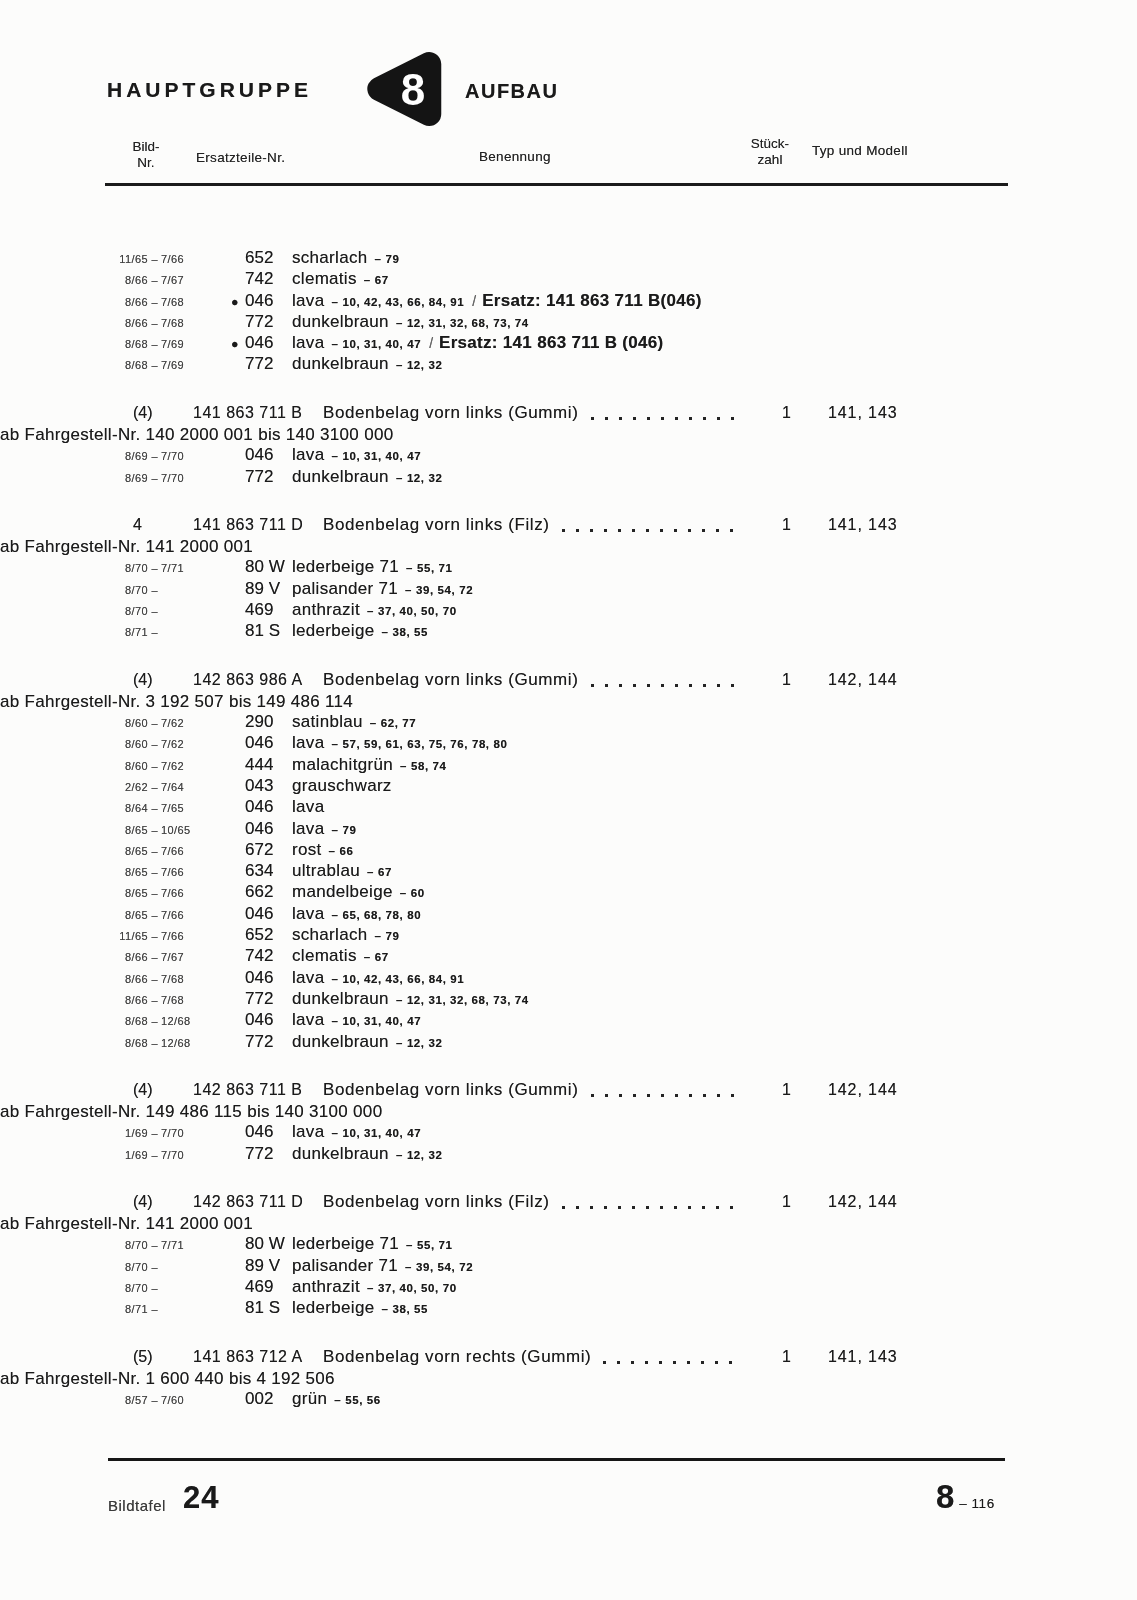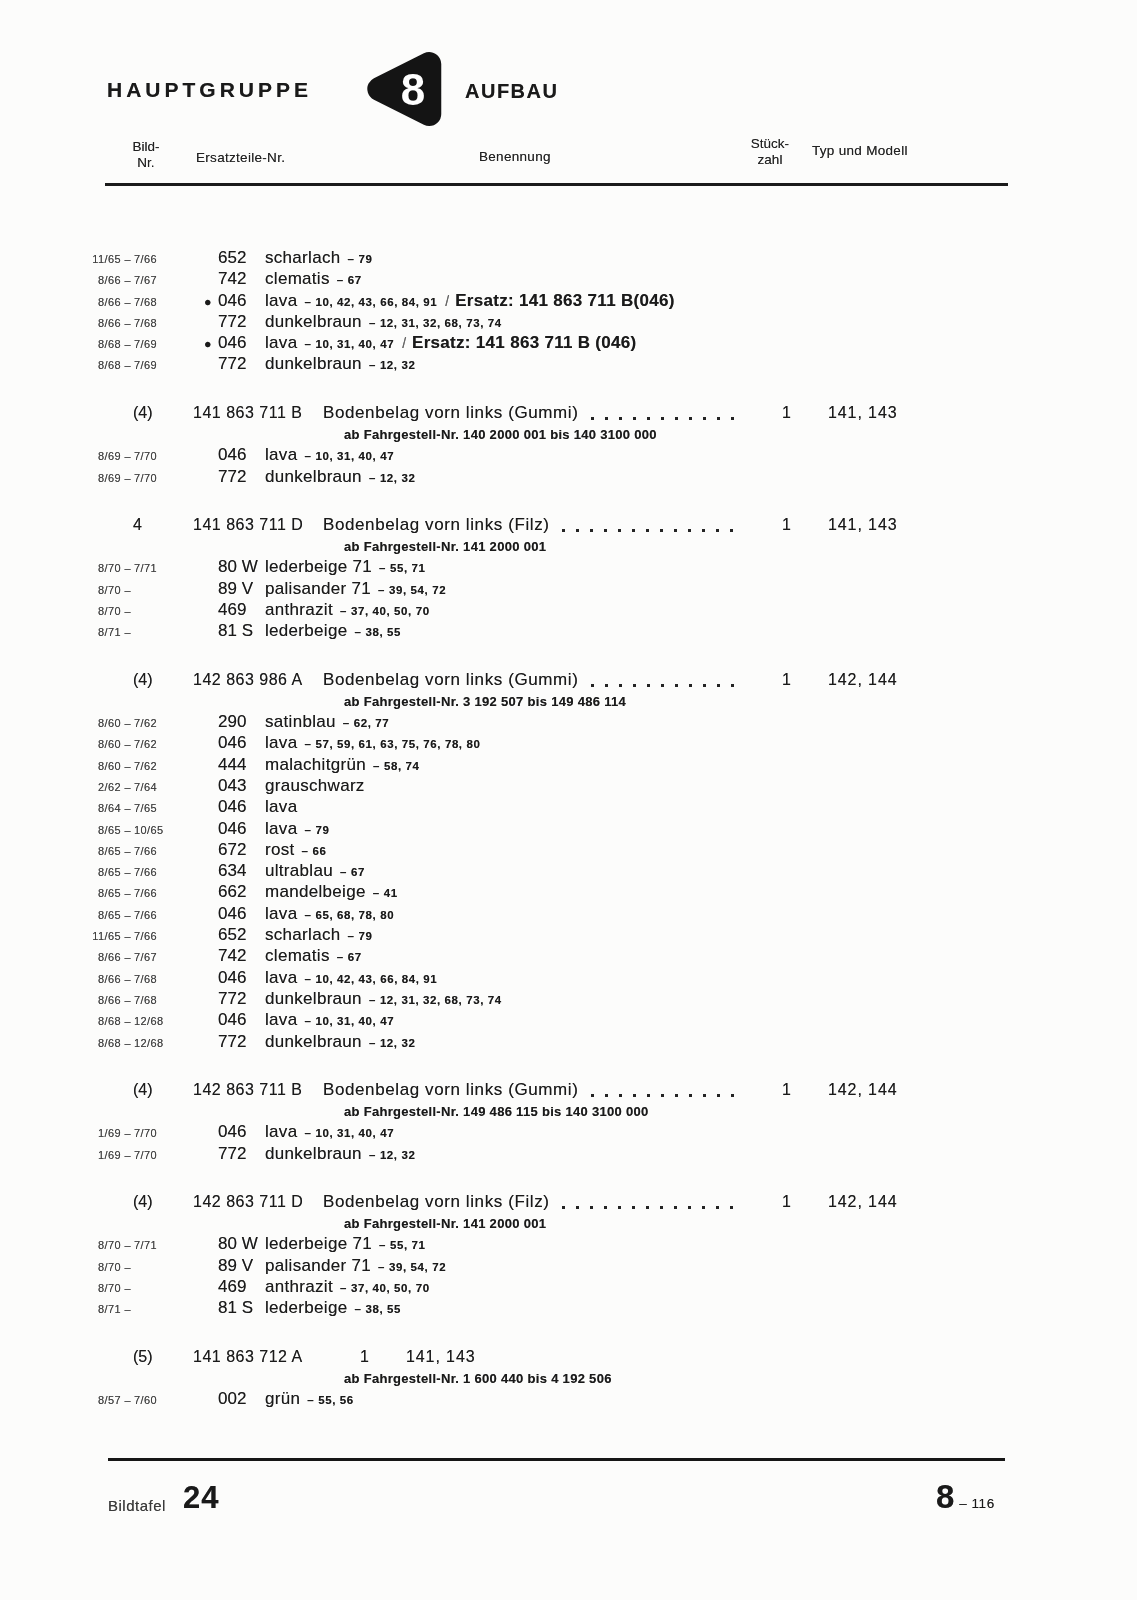--- a/index.html
+++ b/index.html
@@ -26,22 +26,22 @@
   .block{margin-bottom:26px;}
   .b-head{display:flex;padding-left:133px;line-height:22px;align-items:baseline;}
   .c-bild{width:60px;font-size:16px;}
   .c-part{width:130px;font-size:16px;letter-spacing:.5px;}
   .c-main{width:422px;display:flex;align-items:baseline;}
   .p-name{font-size:17px;letter-spacing:.6px;white-space:nowrap;}
   .leader{flex:1;align-self:flex-end;height:3px;margin:0 10px 4px 12px;
     background:repeating-linear-gradient(90deg,#242424 0 3px,transparent 3px 14px);}
   .c-qty{width:83px;text-align:center;font-size:16px;}
   .c-model{font-size:16px;letter-spacing:.9px;}
-  .b-sub{padding-left:344px;font-size:13px;font-weight:bold;letter-spacing:.3px;line-height:21.5px;}
-  .crow{display:flex;padding-left:83px;height:21.3px;align-items:baseline;}
+  .b-sub{font-size:17px;font-weight:normal;letter-spacing:.3px;line-height:21.5px;}
+  .crow{display:flex;padding-left:110px;height:21.3px;align-items:baseline;}
   .d-from{width:38px;text-align:right;font-size:11px;color:#424242;letter-spacing:.4px;}
   .d-sep{width:13px;text-align:center;font-size:11px;color:#424242;}
   .d-to{width:70px;font-size:11px;color:#424242;letter-spacing:.4px;}
   .c-bullet{width:14px;font-size:12.5px;}
   .c-code{width:47px;font-size:17px;}
   .c-cname{font-size:17px;letter-spacing:.3px;white-space:nowrap;}
   .numwrap{font-size:11.5px;font-weight:bold;letter-spacing:.6px;margin-left:7px;white-space:nowrap;}
   .n-sep{margin-right:4px;}
   .ewrap{margin-left:8px;white-space:nowrap;}
   .e-slash{font-size:14px;color:#666;margin-right:6px;}
@@ -392,21 +392,21 @@
   </div>
 
   <div class="crow">
     <span class="d-from">8/65</span>
     <span class="d-sep">–</span>
     <span class="d-to">7/66</span>
     <span class="c-bullet"></span>
     <span class="c-code">662</span>
     <span class="c-cname">mandelbeige</span>
     <span class="numwrap">
-      <span class="n-sep">–</span><span class="c-nums">41</span>
+      <span class="n-sep">–</span><span class="c-nums">60</span>
     </span>
 
   </div>
 
   <div class="crow">
     <span class="d-from">8/65</span>
     <span class="d-sep">–</span>
     <span class="d-to">7/66</span>
     <span class="c-bullet"></span>
     <span class="c-code">046</span>
@@ -602,20 +602,24 @@
     </span>
 
   </div>
 </div>
   </div>
 
   <div class="block">
     <div class="b-head">
       <span class="c-bild">(5)</span>
       <span class="c-part">141 863 712 A</span>
+      <span class="c-main">
+        <span class="p-name">Bodenbelag vorn rechts (Gummi)</span>
+        <span class="leader"></span>
+      </span>
       <span class="c-qty">1</span>
       <span class="c-model">141, 143</span>
     </div>
     <div class="b-sub">ab Fahrgestell-Nr. 1 600 440 bis 4 192 506</div>
     <div class="rows">
   <div class="crow">
     <span class="d-from">8/57</span>
     <span class="d-sep">–</span>
     <span class="d-to">7/60</span>
     <span class="c-bullet"></span>

